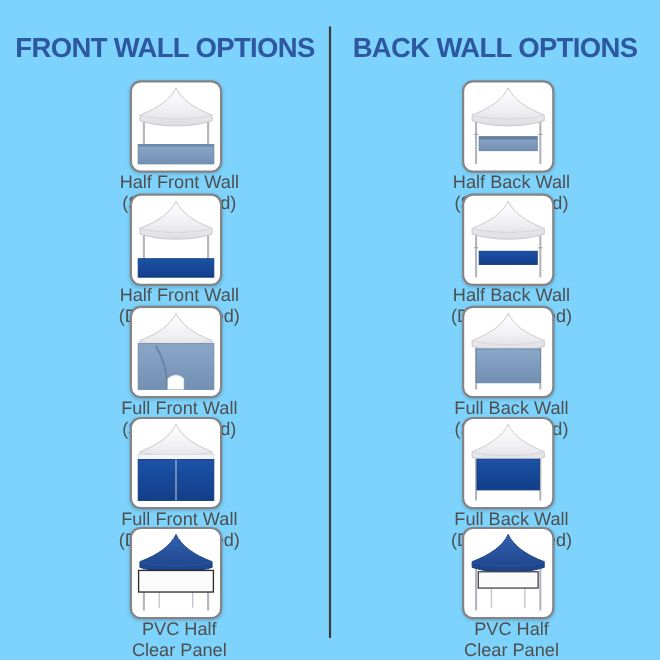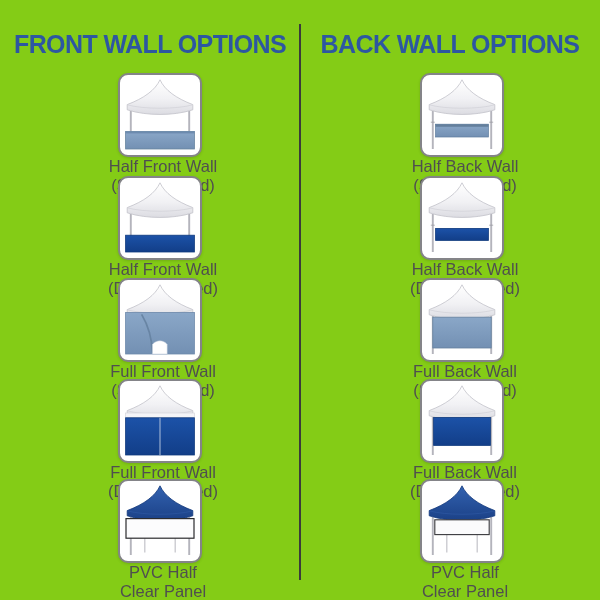--- a/index.html
+++ b/index.html
@@ -1,17 +1,17 @@
 <!DOCTYPE html>
 <html><head>
 <meta charset="utf-8">
 <style>
   html,body{margin:0;padding:0;background:#ffffff;}
   .canvas{
-    position:relative;width:600px;height:600px;background:#84cc16;
+    position:relative;width:600px;height:600px;background:#7dd3fc;
     font-family:"Liberation Sans",sans-serif;overflow:hidden;
   }
   .divider{
     position:absolute;left:299px;top:24px;width:2px;height:556px;
     background:#3b3b3b;
   }
   .col-title{
     position:absolute;margin:0;top:31px;width:300px;text-align:center;
     font-size:25px;line-height:27px;font-weight:700;letter-spacing:-0.6px;
     color:#2d57a1;

